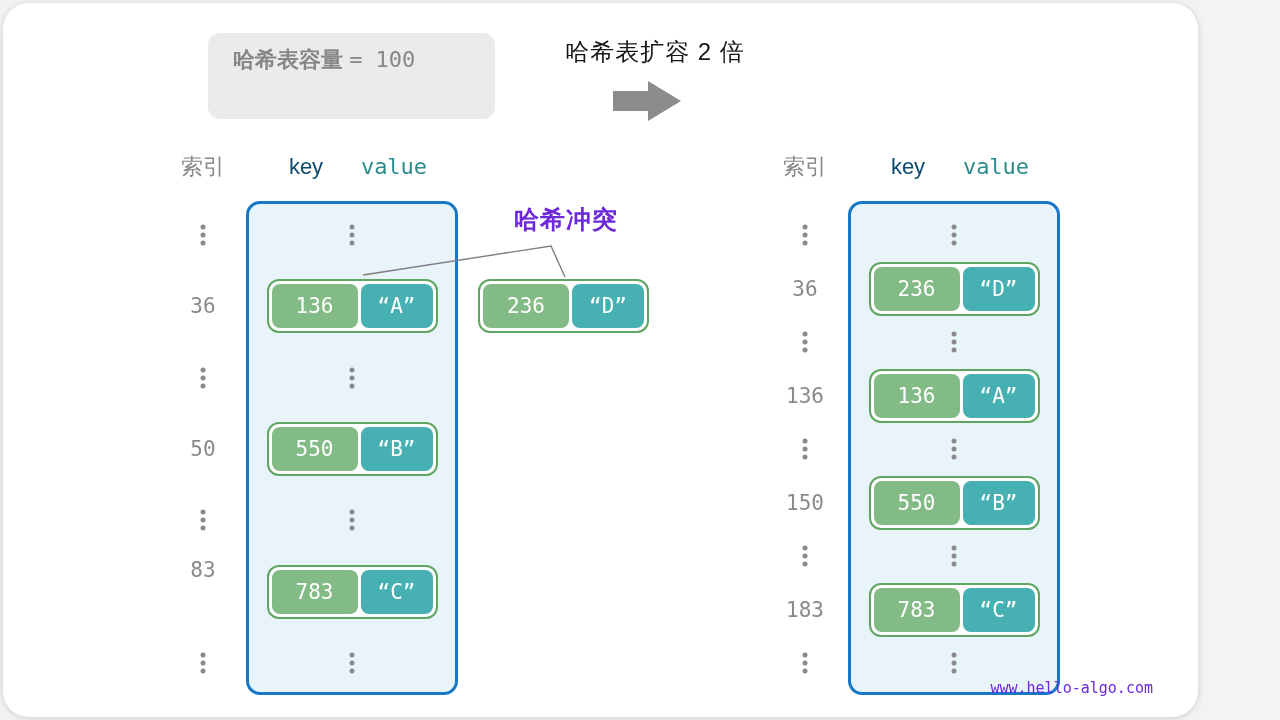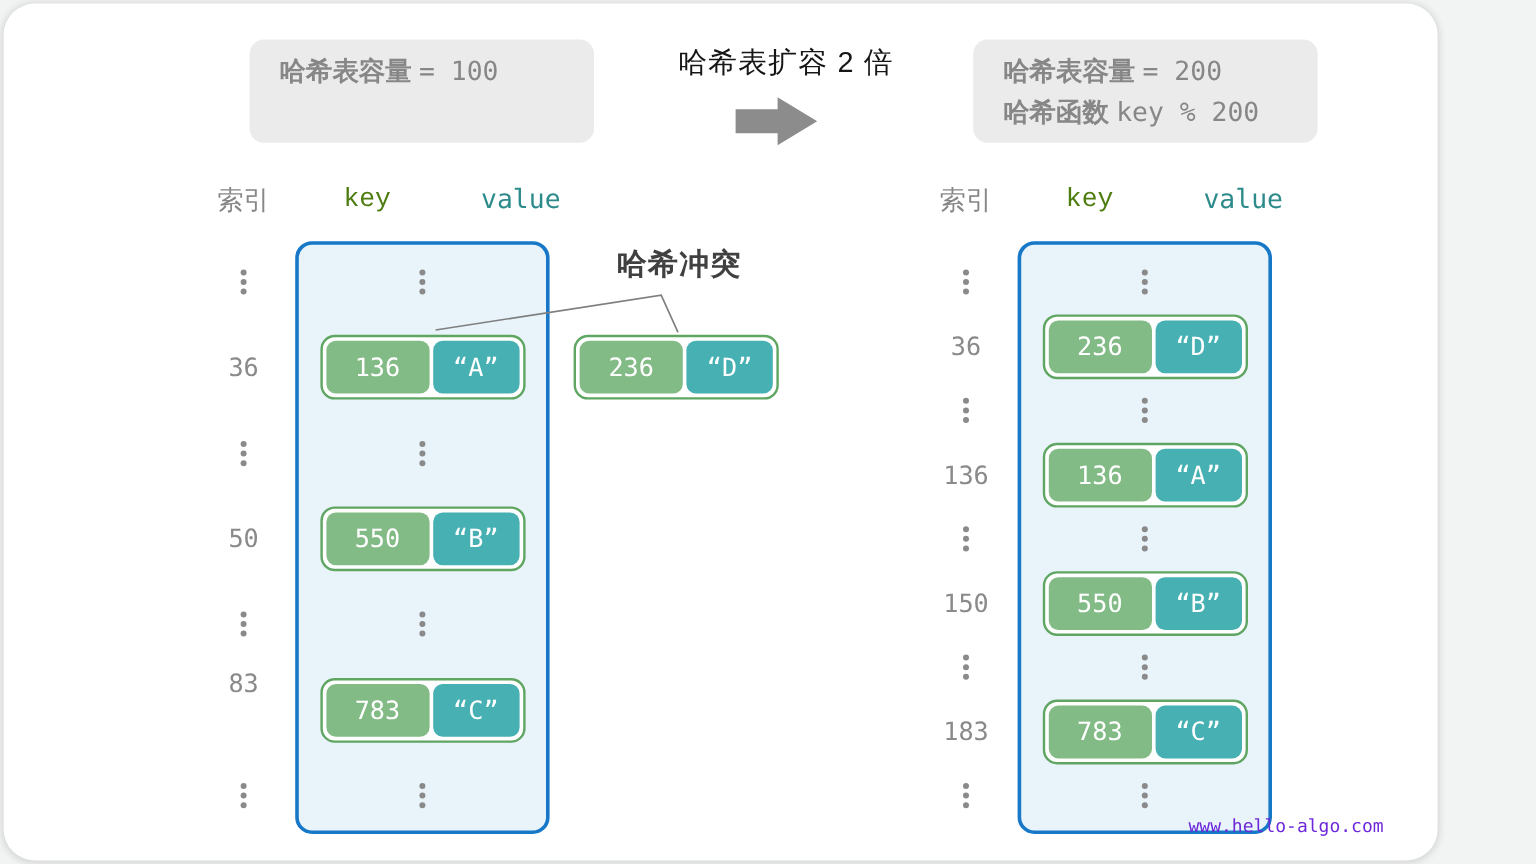--- a/index.html
+++ b/index.html
@@ -34,22 +34,22 @@
     font-size:24px; font-weight:normal; color:#161616; white-space:nowrap;
     letter-spacing:1px;
   }
 
   
   .col-header {
     position:absolute; top:150px; height:28px; line-height:28px;
     transform:translateX(-50%); font-size:22px; white-space:nowrap;
   }
   .col-header.index { color:#878787; }
-  .col-header.key   { color:#4d7c0f; font-family:Liberation Mono, monospace; }
-  .col-header.value { color:#2e8b8b; font-family:"DejaVu Sans Mono", monospace;margin-left:40px; }
+  .col-header.key   { color:#0c4a6e; font-family:Liberation Sans, sans-serif; }
+  .col-header.value { color:#2e8b8b; font-family:"DejaVu Sans Mono", monospace; }
 
   
   .bucket {
     position:absolute; top:198px; width:212px; height:494px;
     background:#e8f3fa; border:3px solid #1778c8; border-radius:14px;
   }
   .bucket.left  { left:243px; }
   .bucket.right { left:845px; }
 
   
@@ -76,21 +76,21 @@
   
   .dots {
     position:absolute; transform:translate(-50%,-50%);
     display:flex; flex-direction:column; gap:3px;
   }
   .dots i { width:5px; height:5px; border-radius:50%; background:#8a8a8a; display:block; }
 
   
   .collision-label {
     position:absolute; left:563px; top:200px; transform:translateX(-50%);
-    color:#404040; font-size:25px; font-weight:bold; white-space:nowrap;
+    color:#6d28d9; font-size:25px; font-weight:bold; white-space:nowrap;
     letter-spacing:1px;
   }
 
   .overlay-svg { position:absolute; left:0; top:0; pointer-events:none; }
 
   .watermark {
     position:absolute; right:45px; top:676px;
     color:#6d28d9; font-size:15px;
     font-family:"DejaVu Sans Mono", monospace;
   }
@@ -99,24 +99,20 @@
 <body>
 
 <div class="card">
 
   <div class="info-box left">
     <div><span class="lbl">哈希表容量</span> <span class="mono">= 100</span></div>
   </div>
 
   <div class="expand-title">哈希表扩容 2 倍</div>
 
-  <div class="info-box right">
-    <div><span class="lbl">哈希表容量</span> <span class="mono">= 200</span></div>
-    <div><span class="lbl">哈希函数</span> <span class="mono">key % 200</span></div>
-  </div>
 
   <div class="col-header index" style="left:200px">索引</div>
   <div class="col-header key" style="left:303px">key</div>
   <div class="col-header value" style="left:391px">value</div>
 
   <div class="col-header index" style="left:802px">索引</div>
   <div class="col-header key" style="left:905px">key</div>
   <div class="col-header value" style="left:993px">value</div>
 
   <div class="bucket left"></div>

